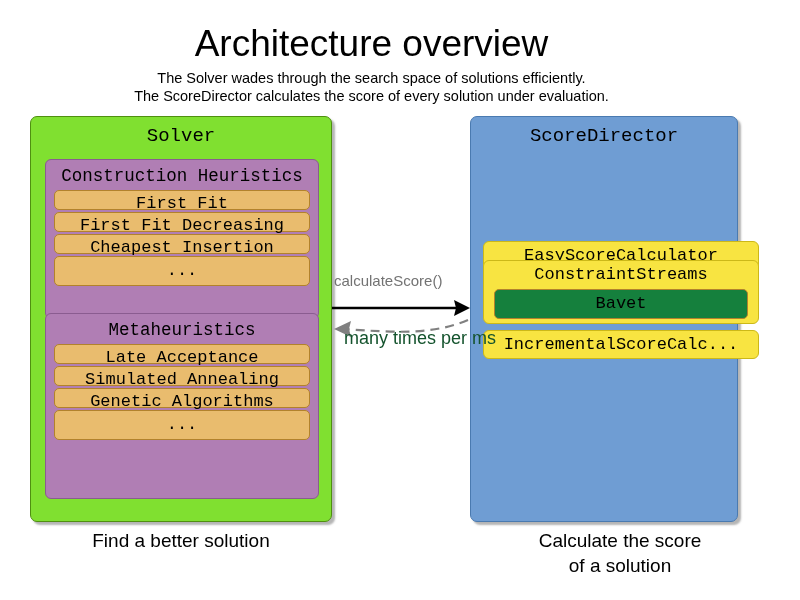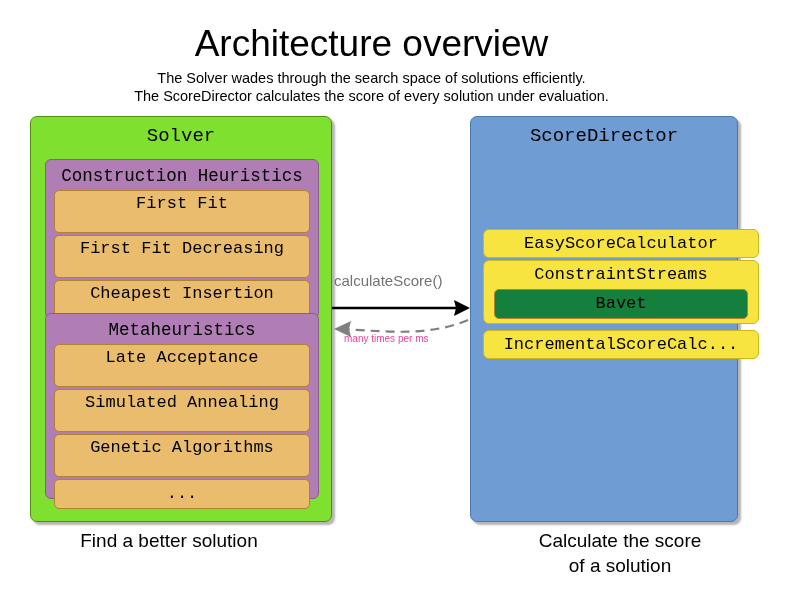--- a/index.html
+++ b/index.html
@@ -97,21 +97,21 @@
     left: 8px;
     right: 8px;
     top: 30px;
     bottom: 5px;
   }
   .item {
     box-sizing: border-box;
     background: #e9bc6e;
     border: 1px solid #b2822c;
     border-radius: 5px;
-    height: 43px;
+    height: 20px;
     line-height: 26px;
     text-align: center;
     font-size: 17px;
     margin-bottom: 2px;
   }
   .item.ellipsis {
     height: 30px;
     line-height: 28px;
     font-size: 17px;
   }
@@ -122,21 +122,21 @@
     box-sizing: border-box;
     left: 12px;
     width: 276px;
     background: #f8e441;
     border: 1px solid #ccb818;
     border-radius: 6px;
     text-align: center;
     font-size: 17px;
   }
   #calc-easy {
-    top: 112px;
+    top: 124px;
     height: 29px;
     line-height: 27px;
   }
   #calc-cs {
     top: 143px;
     height: 64px;
   }
   #calc-cs .calc-label {
     line-height: 27px;
     height: 27px;
@@ -175,33 +175,33 @@
   }
   #label-calculate-score {
     left: 334px;
     top: 272px;
     color: #737373;
     font-size: 15px;
   }
   #label-many-times {
     left: 344px;
     top: 330px;
-    color: #ec4899;
-    font-size: 10px;
+    color: #14532d;
+    font-size: 18px;
   }
 
   
   .caption {
     position: absolute;
     text-align: center;
     font-size: 19px;
     line-height: 25px;
   }
   #caption-solver {
-    left: 18px;
+    left: 30px;
     top: 528px;
     width: 302px;
   }
   #caption-scoredirector {
     left: 470px;
     top: 528px;
     width: 300px;
   }
 </style>
 </head>

